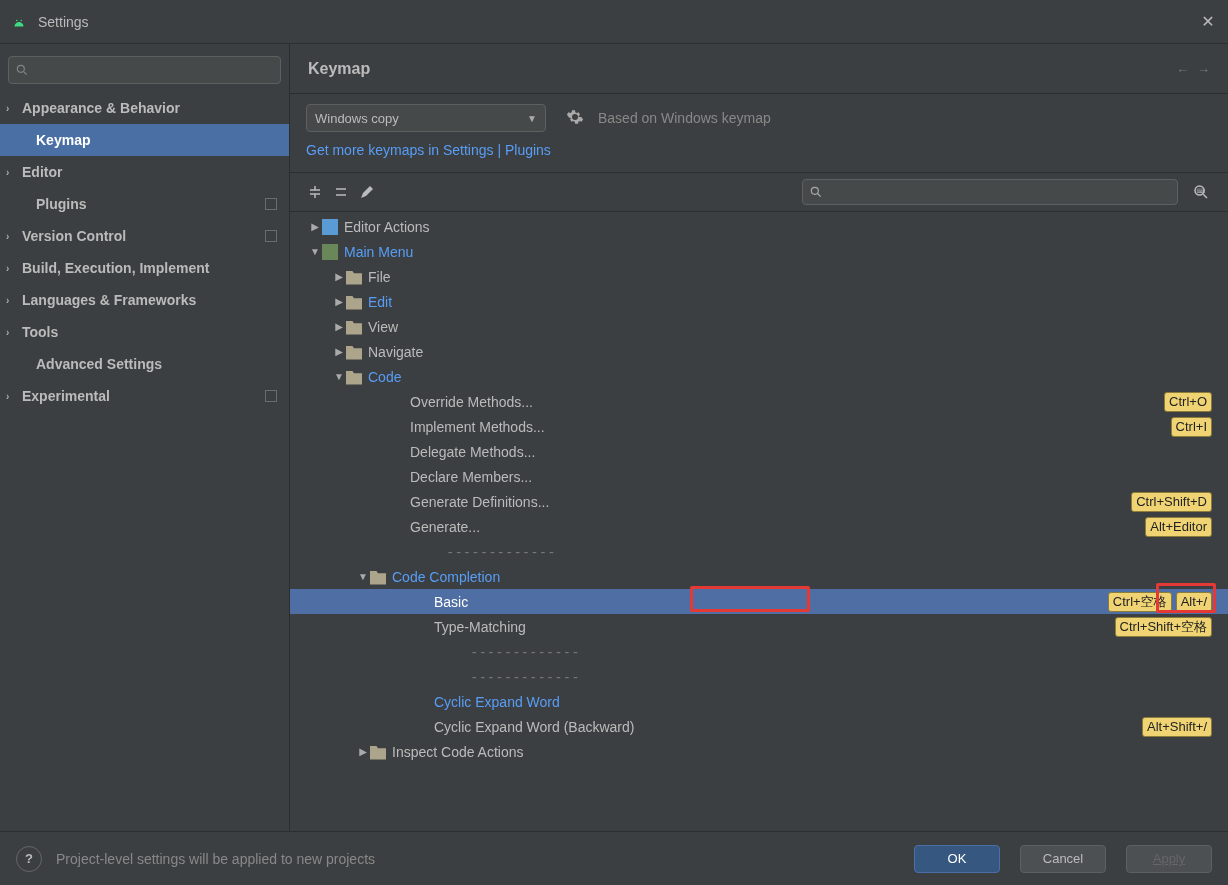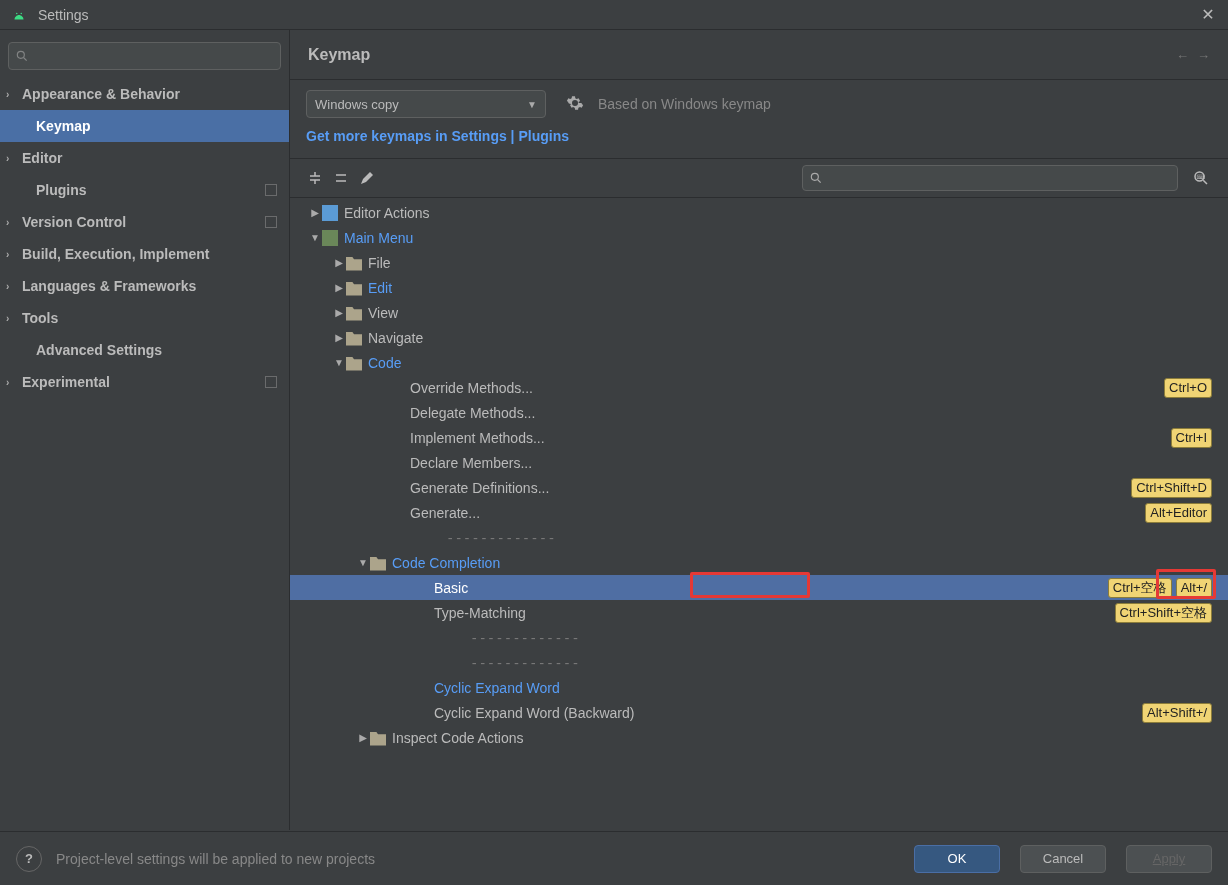--- a/index.html
+++ b/index.html
@@ -6,21 +6,21 @@
   body {
     width: 1228px; height: 885px;
     background: #3c3f41;
     font-family: "Segoe UI", Arial, sans-serif;
     font-size: 13px;
     color: #bbbbbb;
     overflow: hidden;
     position: relative;
   }
   .titlebar {
-    height: 30px;
+    height: 44px;
     background: #3c3f41;
     display: flex; align-items: center;
     padding: 0 10px;
     border-bottom: 1px solid #2b2d2f;
   }
   .titlebar .logo { width: 18px; height: 18px; margin-right: 10px; }
   .titlebar .title { font-size: 14px; color: #bbbbbb; }
   .titlebar .close {
     margin-left: auto; width: 20px; height: 20px;
     display: flex; align-items: center; justify-content: center;
@@ -98,21 +98,21 @@
     background: #45494a;
     border: 1px solid #5e6060;
     border-radius: 4px;
     display: inline-flex; align-items: center;
     padding: 0 8px;
     color: #bbbbbb;
     cursor: pointer;
   }
   .dropdown .dd-arrow { margin-left: auto; font-size: 10px; color: #aaa; }
   .gear-note { display: inline-flex; align-items: center; gap: 14px; margin-left: 20px; color: #888; font-size: 14px; }
-  .link { color: #589df6; cursor: pointer; margin-top: 10px; display: inline-block; font-size: 14px; font-weight: bold; }
+  .link { color: #589df6; cursor: pointer; margin-top: 10px; display: inline-block; font-size: 14px; }
   .toolbar-row {
     margin-top: 14px;
     padding: 6px 12px;
     border-top: 1px solid #2b2d2f;
     border-bottom: 1px solid #2b2d2f;
     display: flex; align-items: center;
   }
   .toolbar-row .tbtn {
     width: 26px; height: 26px;
     display: flex; align-items: center; justify-content: center;
@@ -376,29 +376,29 @@
           <span class="chev"></span>
           <span style="display: inline-block; width: 40px;"></span>
           <span class="label">Override Methods...</span>
           <span class="shortcuts">
             <span class="shortcut-badge">Ctrl+O</span>
           </span>
         </div>
         <div class="tree-row" style="padding-left: 66px;">
           <span class="chev"></span>
           <span style="display: inline-block; width: 40px;"></span>
+          <span class="label">Implement Methods...</span>
+          <span class="shortcuts">
+            <span class="shortcut-badge">Ctrl+I</span>
+          </span>
+        </div>
+        <div class="tree-row" style="padding-left: 66px;">
+          <span class="chev"></span>
+          <span style="display: inline-block; width: 40px;"></span>
           <span class="label">Delegate Methods...</span>
-        </div>
-        <div class="tree-row" style="padding-left: 66px;">
-          <span class="chev"></span>
-          <span style="display: inline-block; width: 40px;"></span>
-          <span class="label">Implement Methods...</span>
-          <span class="shortcuts">
-            <span class="shortcut-badge">Ctrl+I</span>
-          </span>
         </div>
         <div class="tree-row" style="padding-left: 66px;">
           <span class="chev"></span>
           <span style="display: inline-block; width: 40px;"></span>
           <span class="label">Declare Members...</span>
         </div>
         <div class="tree-row" style="padding-left: 66px;">
           <span class="chev"></span>
           <span style="display: inline-block; width: 40px;"></span>
           <span class="label">Generate Definitions...</span>

